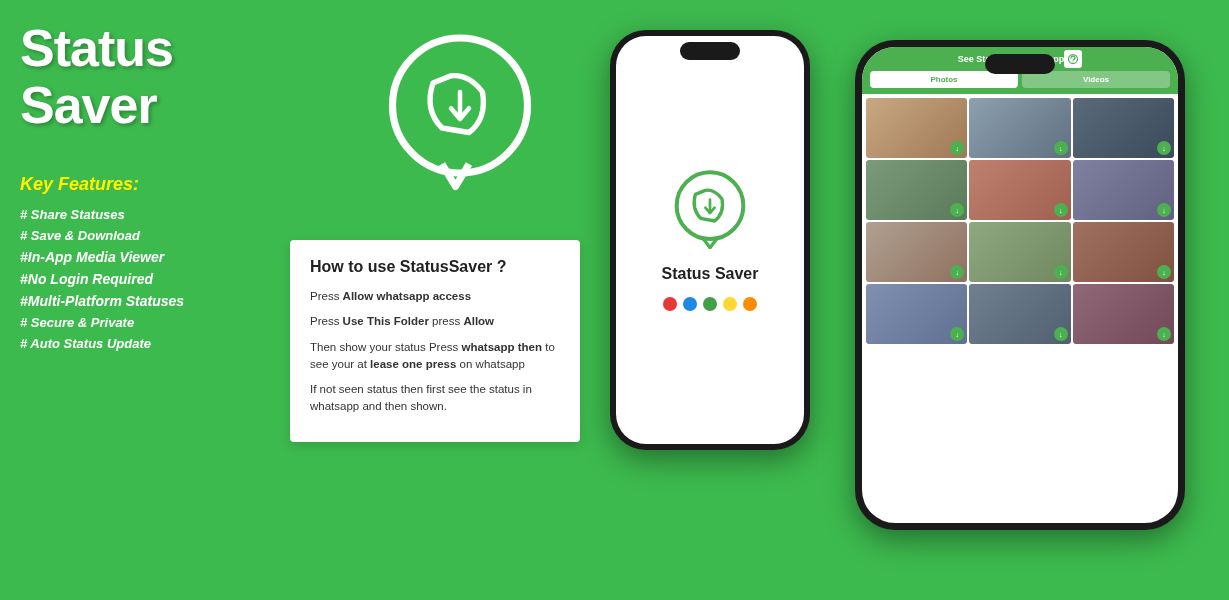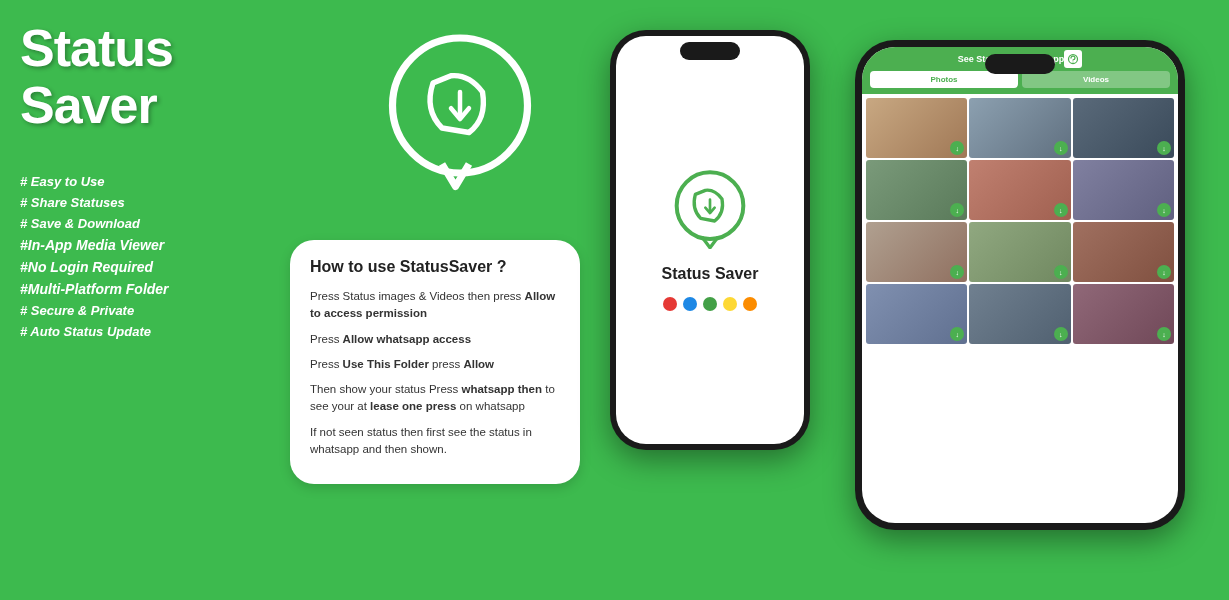--- a/index.html
+++ b/index.html
@@ -64,21 +64,21 @@
       height: 200px;
     }
 
     
     .how-to-card {
       position: absolute;
       left: 290px;
       top: 240px;
       width: 290px;
       background: white;
-      border-radius: 24px;
+      border-radius: 4px;
       padding: 18px 20px;
       box-shadow: 0 4px 12px rgba(0,0,0,0.15);
     }
 
     .how-to-title {
       font-size: 16px;
       font-weight: 900;
       color: #222;
       margin-bottom: 12px;
     }
@@ -298,27 +298,27 @@
       width: 180px;
       height: 180px;
     }
   </style>
 </head>
 <body>
 
 <div class="left-section">
   <div class="app-title">Status Saver</div>
 
-
-  <div class="feature-item"># Easy to Use</div>
+  <div class="key-features-label">Key Features:</div>
+
   <div class="feature-item"># Share Statuses</div>
   <div class="feature-item"># Save &amp; Download</div>
   <div class="feature-item bold-feature">#In-App Media Viewer</div>
   <div class="feature-item bold-feature">#No Login Required</div>
-  <div class="feature-item bold-feature">#Multi-Platform Folder</div>
+  <div class="feature-item bold-feature">#Multi-Platform Statuses</div>
   <div class="feature-item"># Secure &amp; Private</div>
   <div class="feature-item"># Auto Status Update</div>
 </div>
 
 <div class="center-icon">
   <svg class="wa-icon-circle" viewBox="0 0 200 200" xmlns="http://www.w3.org/2000/svg">
     <circle cx="100" cy="95" r="75" fill="none" stroke="white" stroke-width="8"></circle>
 
     <g transform="translate(100,90)">
 
@@ -328,23 +328,20 @@
       <polyline points="-10,8 0,20 10,8" fill="none" stroke="white" stroke-width="5" stroke-linecap="round" stroke-linejoin="round"></polyline>
     </g>
 
     <path d="M80,160 L95,185 L110,160" fill="none" stroke="white" stroke-width="8" stroke-linejoin="round"></path>
   </svg>
 </div>
 
 <div class="how-to-card">
   <div class="how-to-title">How to use StatusSaver ?</div>
 
-  <div class="how-to-text">
-    Press Status images &amp; Videos then press <b>Allow to access permission</b>
-  </div>
   <div class="how-to-text">
     Press <b>Allow whatsapp access</b>
   </div>
   <div class="how-to-text">
     Press <b>Use This Folder</b>  press <b>Allow</b>
   </div>
   <div class="how-to-text">
     Then show your status Press <b>whatsapp then</b> to see your at <b>lease one press</b> on whatsapp
   </div>
   <div class="how-to-text">

